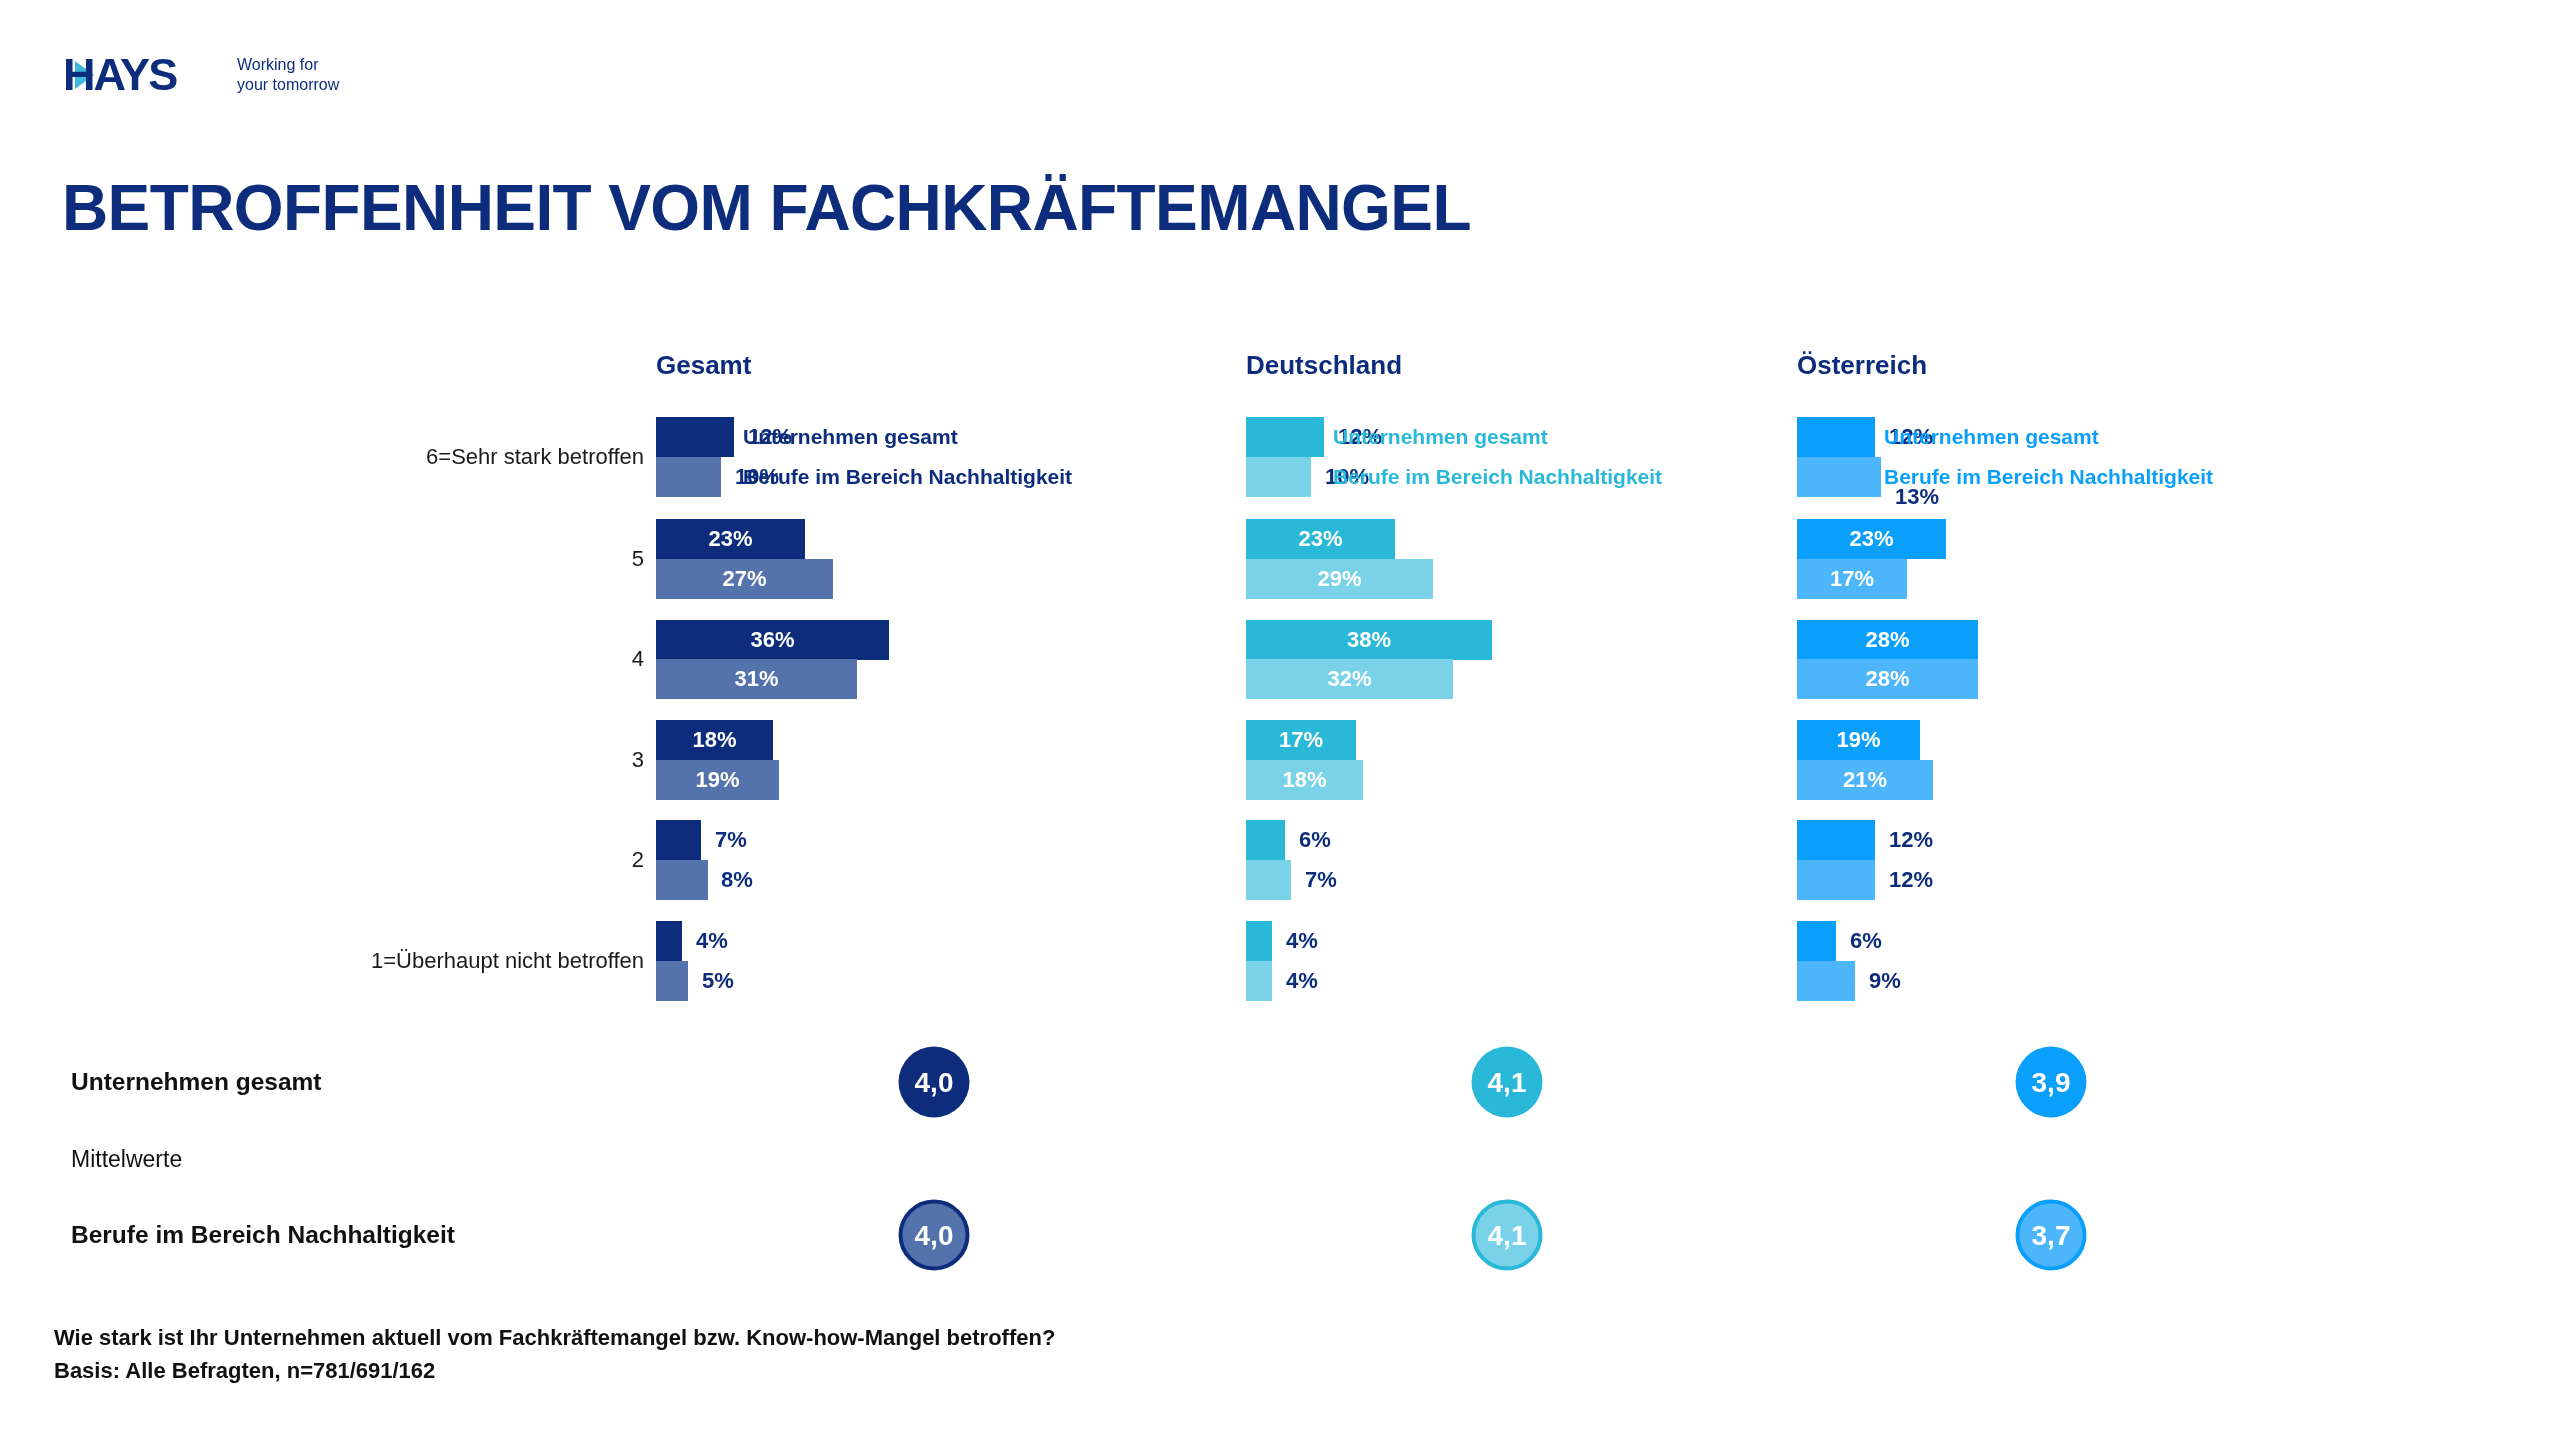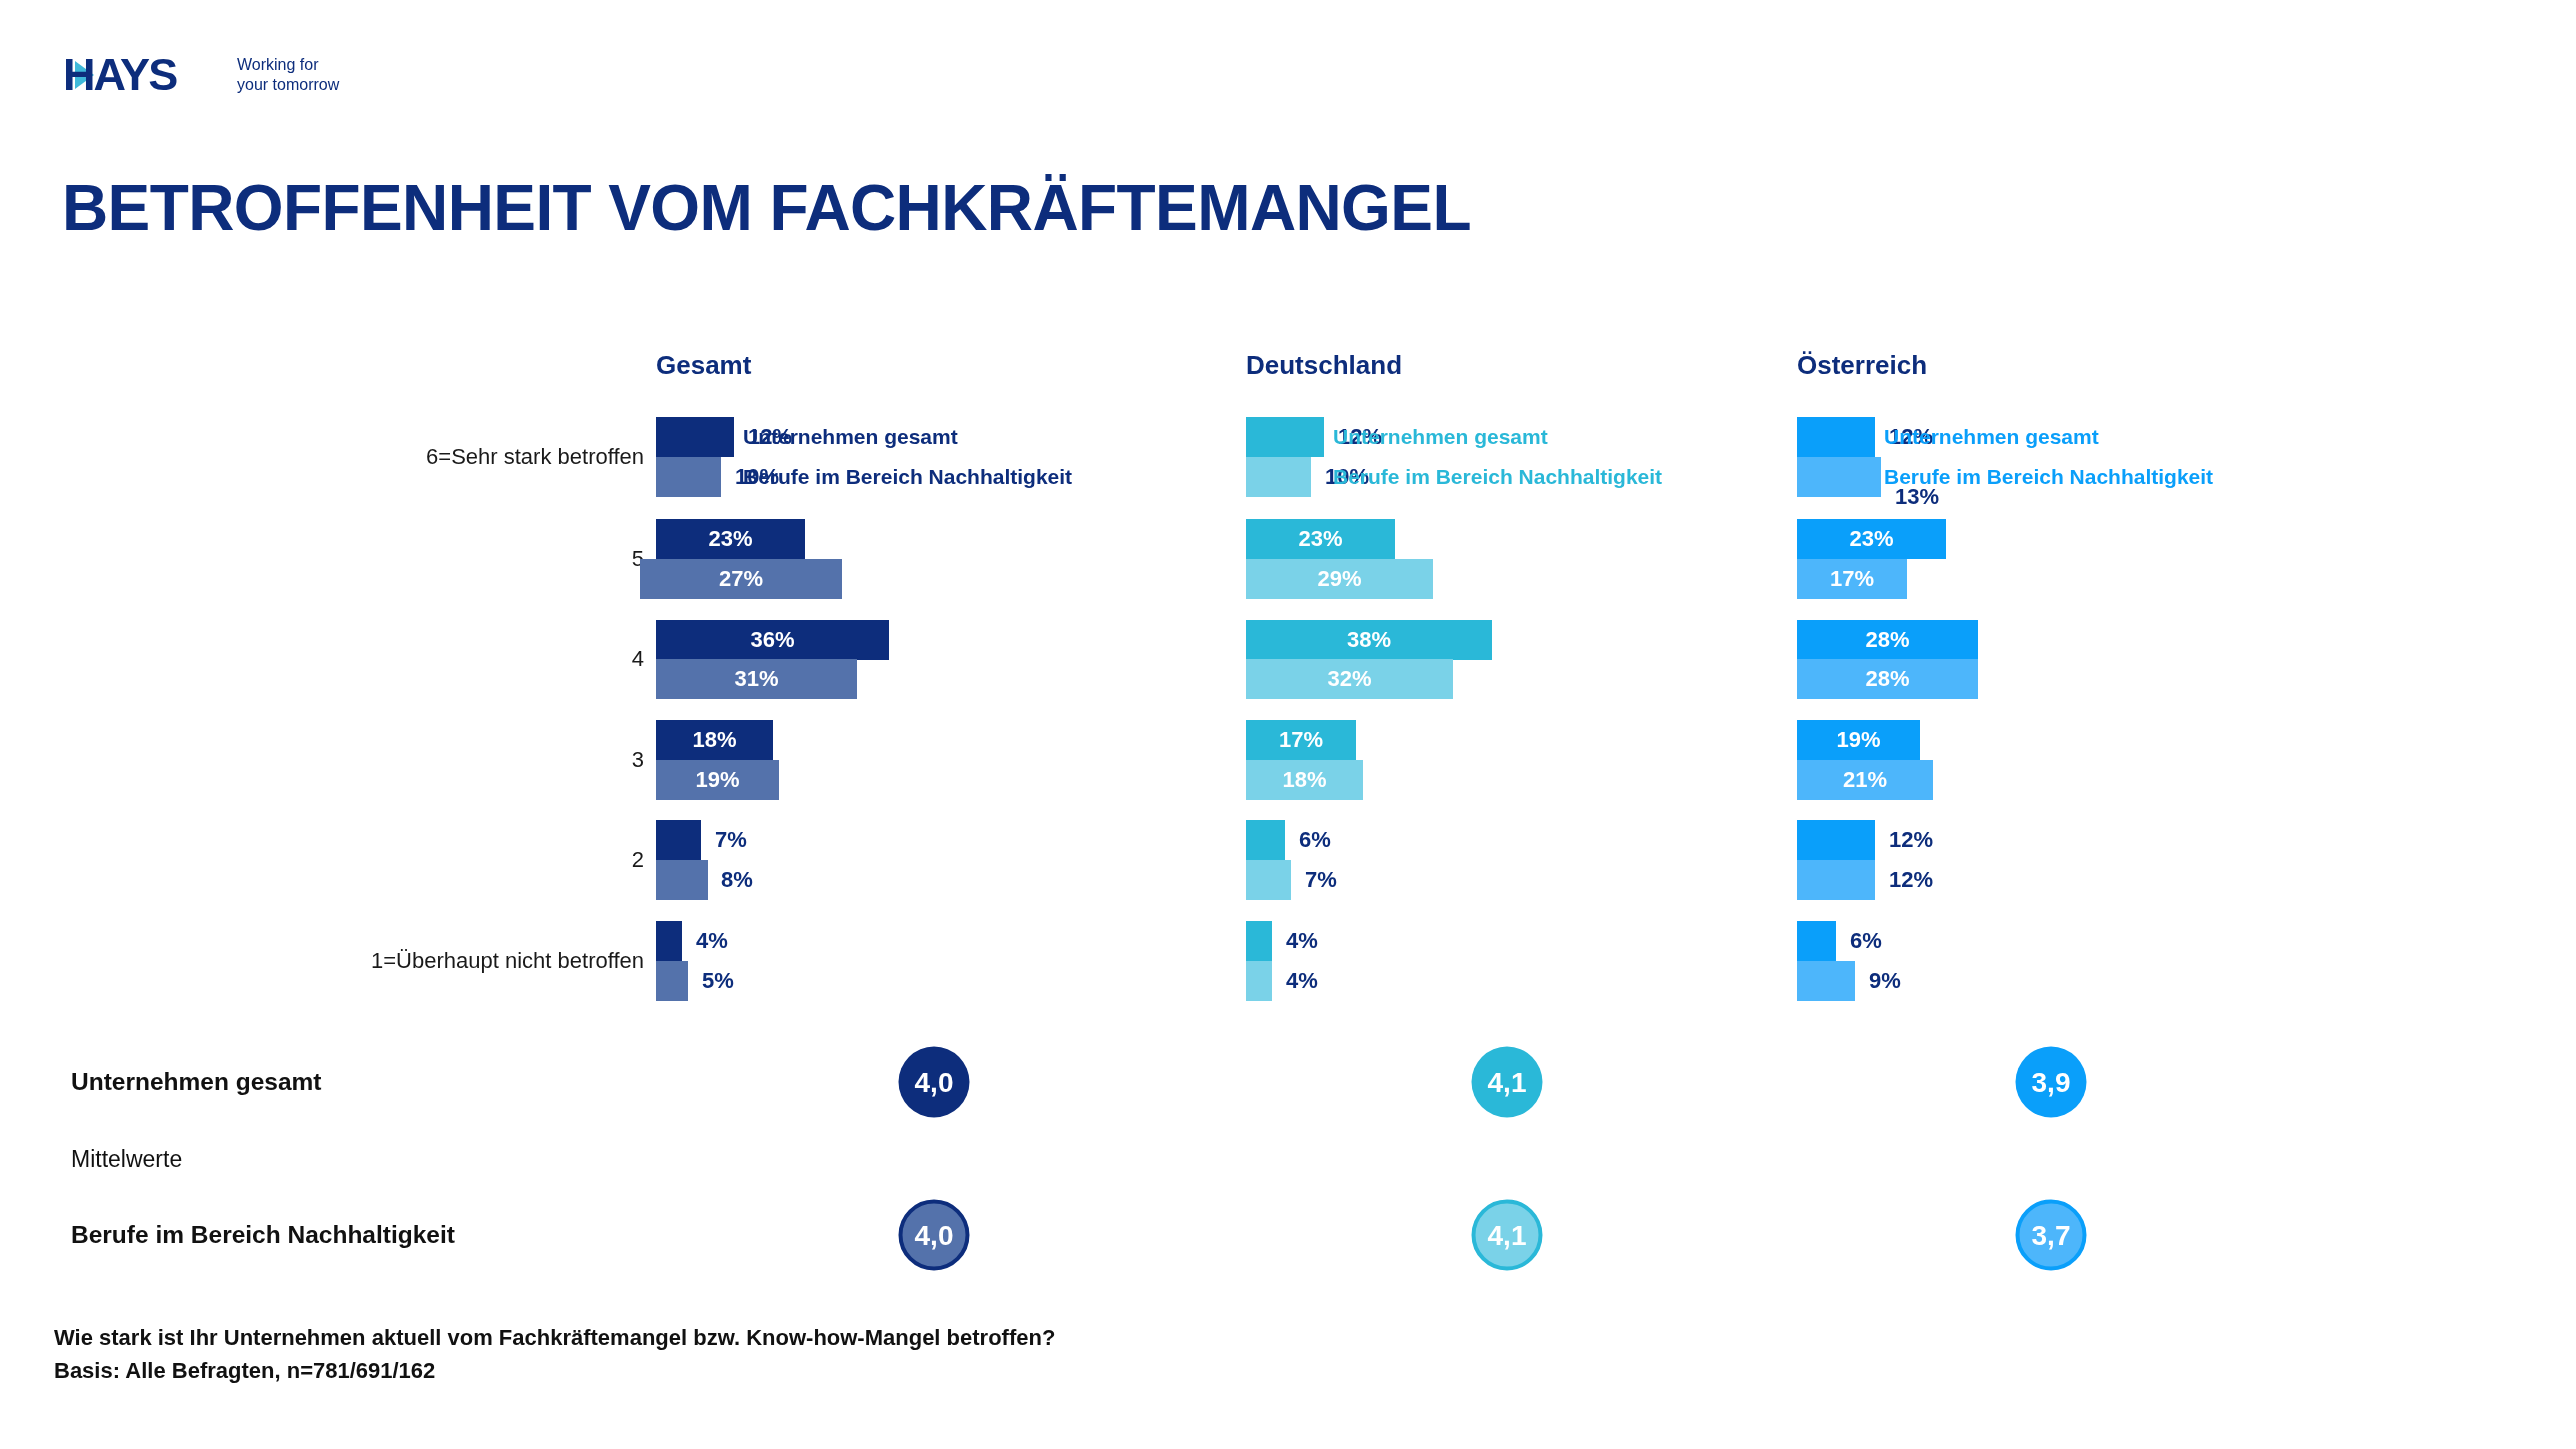--- a/index.html
+++ b/index.html
@@ -209,21 +209,21 @@
     <div class="bar" style="left: 656px; top: 720px; width: 117px; height: 40px; background: rgb(13, 45, 124);">
       <span class="bar-value-in centered">18%</span>
     </div>
     <span class="bar-value-out" style="left: 715px; top: 840px; color: rgb(13, 45, 124);">7%</span>
     <div class="bar" style="left: 656px; top: 820px; width: 45px; height: 40px; background: rgb(13, 45, 124);"></div>
     <span class="bar-value-out" style="left: 696px; top: 941px; color: rgb(13, 45, 124);">4%</span>
     <div class="bar" style="left: 656px; top: 921px; width: 26px; height: 40px; background: rgb(13, 45, 124);"></div>
     <div class="legend-text" style="left: 743px; top: 437px; color: rgb(13, 45, 124);">Unternehmen gesamt</div>
     <span class="bar-value-out" style="left: 735px; top: 477px; color: rgb(13, 45, 124);">10%</span>
     <div class="bar" style="left: 656px; top: 457px; width: 65px; height: 40px; background: rgb(84, 114, 171);"></div>
-    <div class="bar" style="left: 640px; top: 559px; width: 202px; height: 40px; background: rgb(84, 114, 171);">
+    <div class="bar" style="left: 656px; top: 559px; width: 177px; height: 40px; background: rgb(84, 114, 171);">
       <span class="bar-value-in centered">27%</span>
     </div>
     <div class="bar" style="left: 656px; top: 659px; width: 201px; height: 40px; background: rgb(84, 114, 171);">
       <span class="bar-value-in centered">31%</span>
     </div>
     <div class="bar" style="left: 656px; top: 760px; width: 123px; height: 40px; background: rgb(84, 114, 171);">
       <span class="bar-value-in centered">19%</span>
     </div>
     <span class="bar-value-out" style="left: 721px; top: 880px; color: rgb(13, 45, 124);">8%</span>
     <div class="bar" style="left: 656px; top: 860px; width: 52px; height: 40px; background: rgb(84, 114, 171);"></div>

